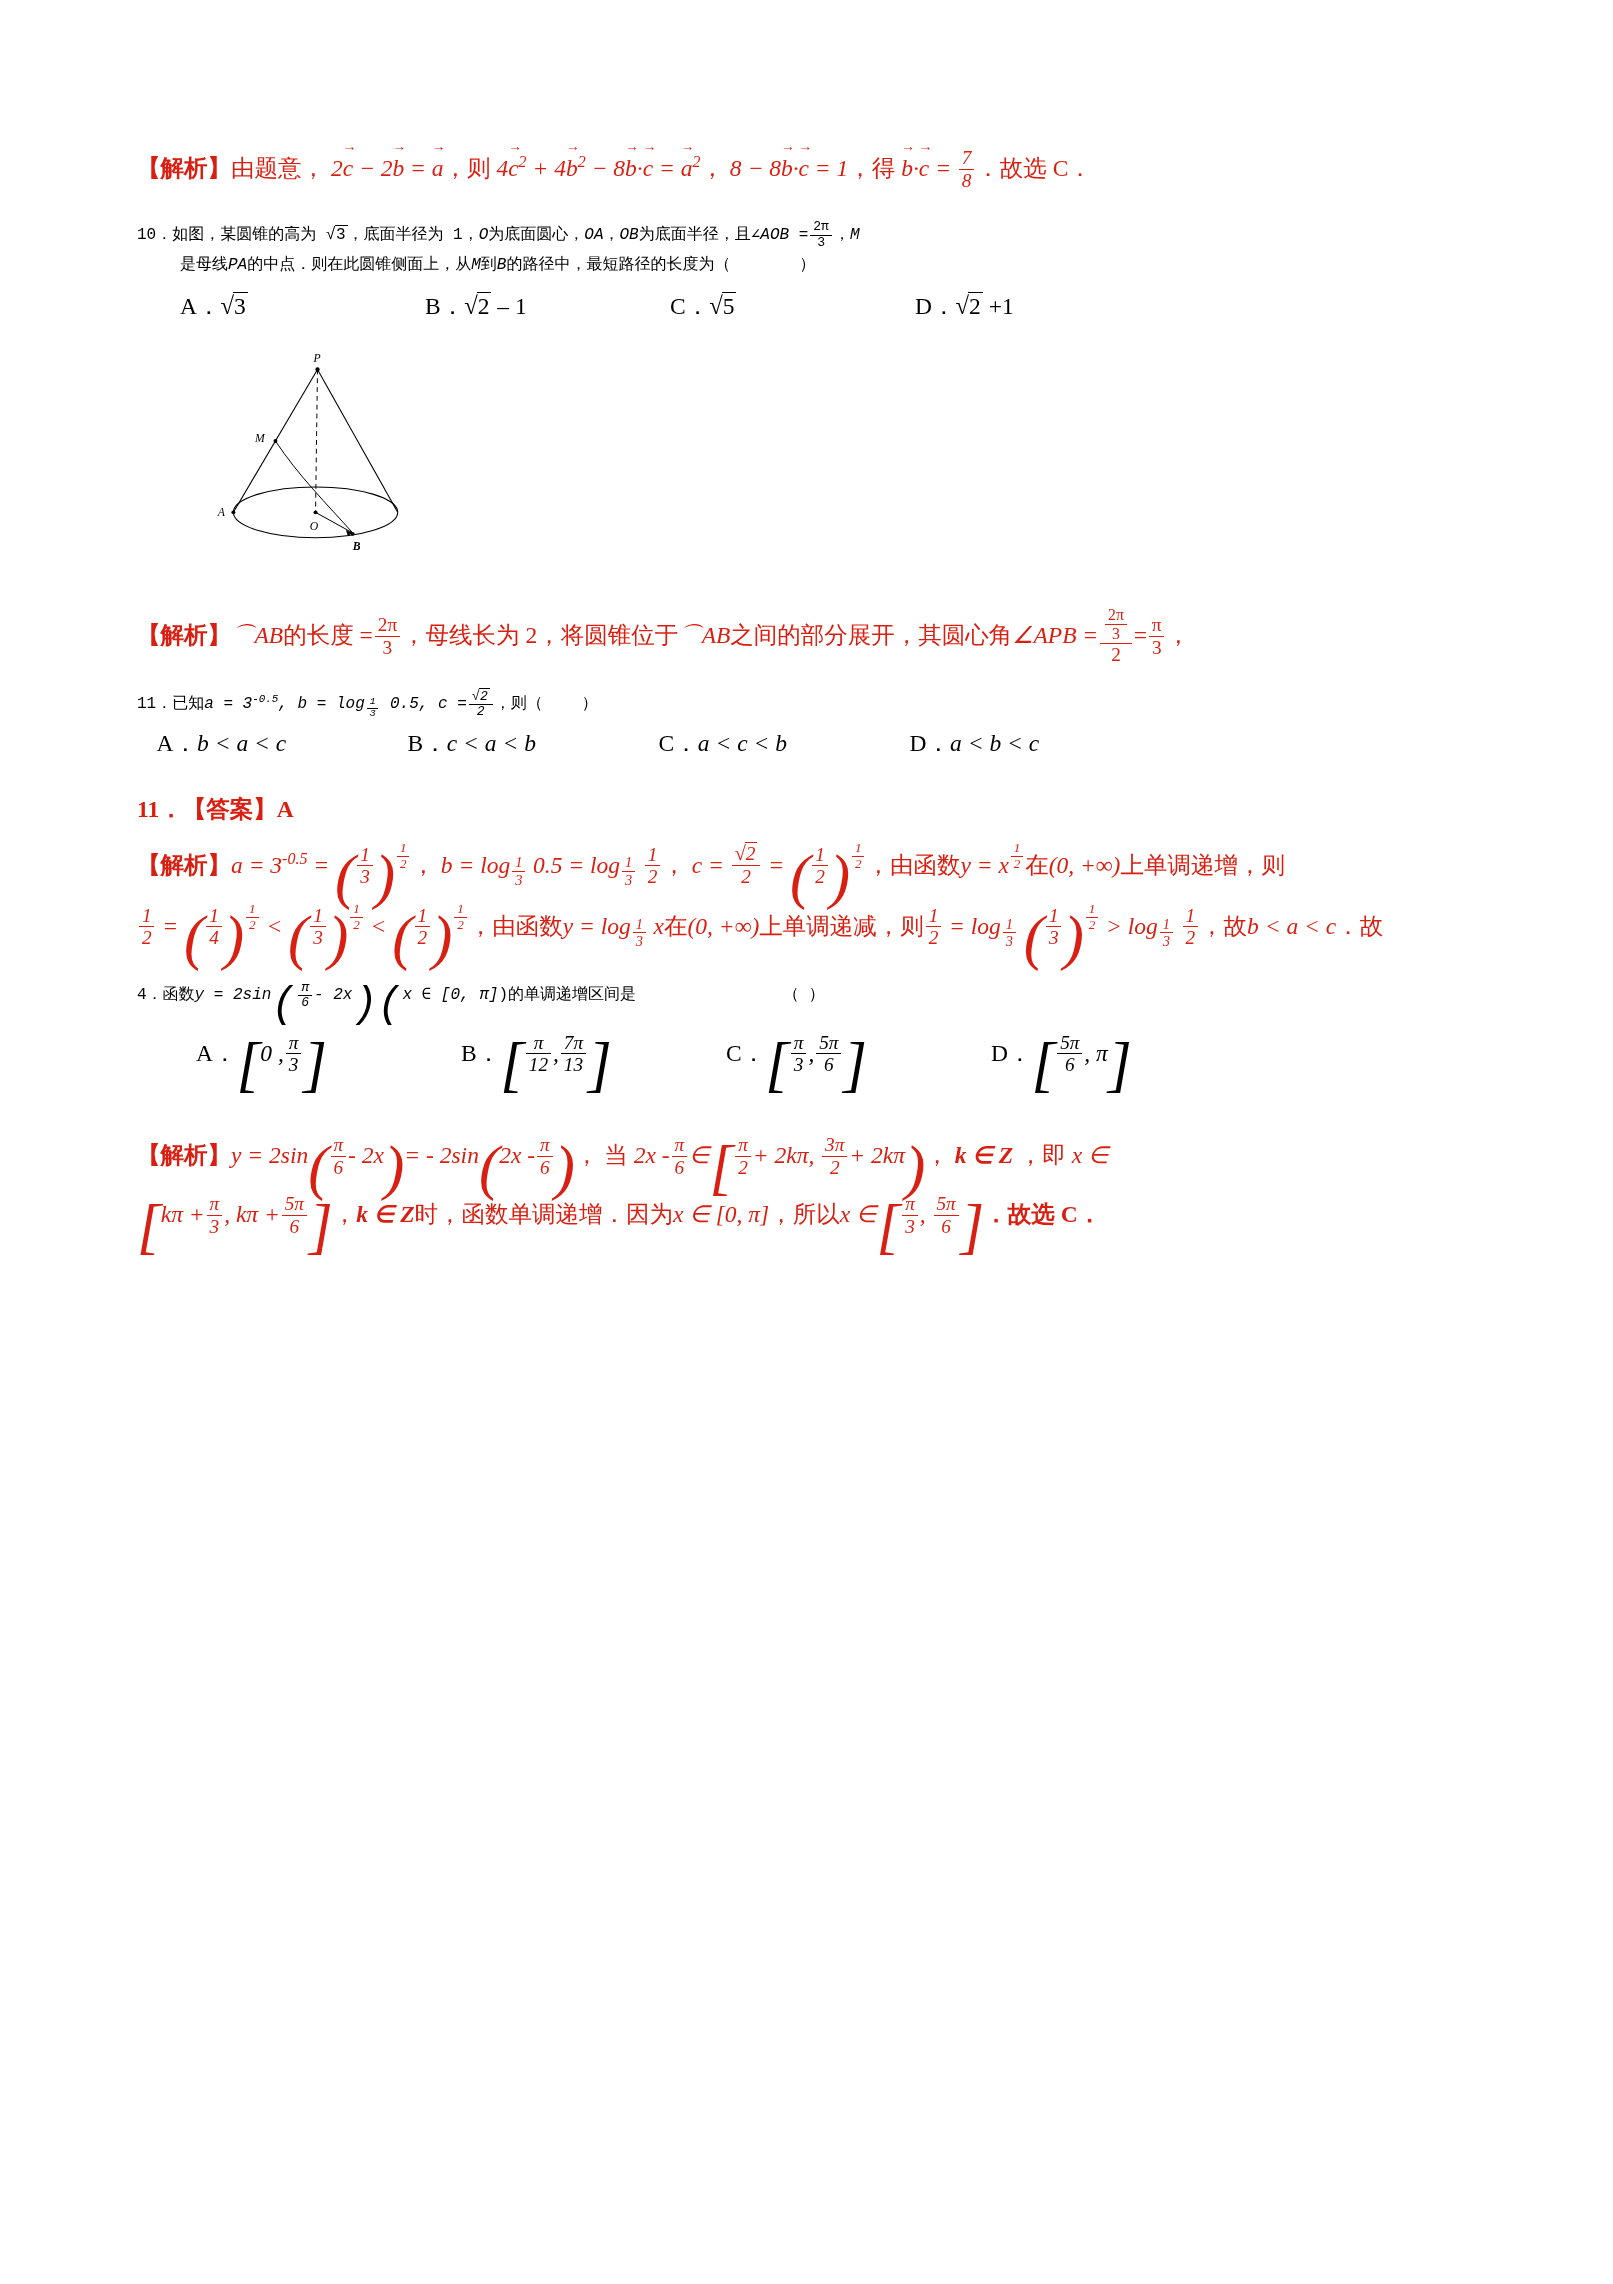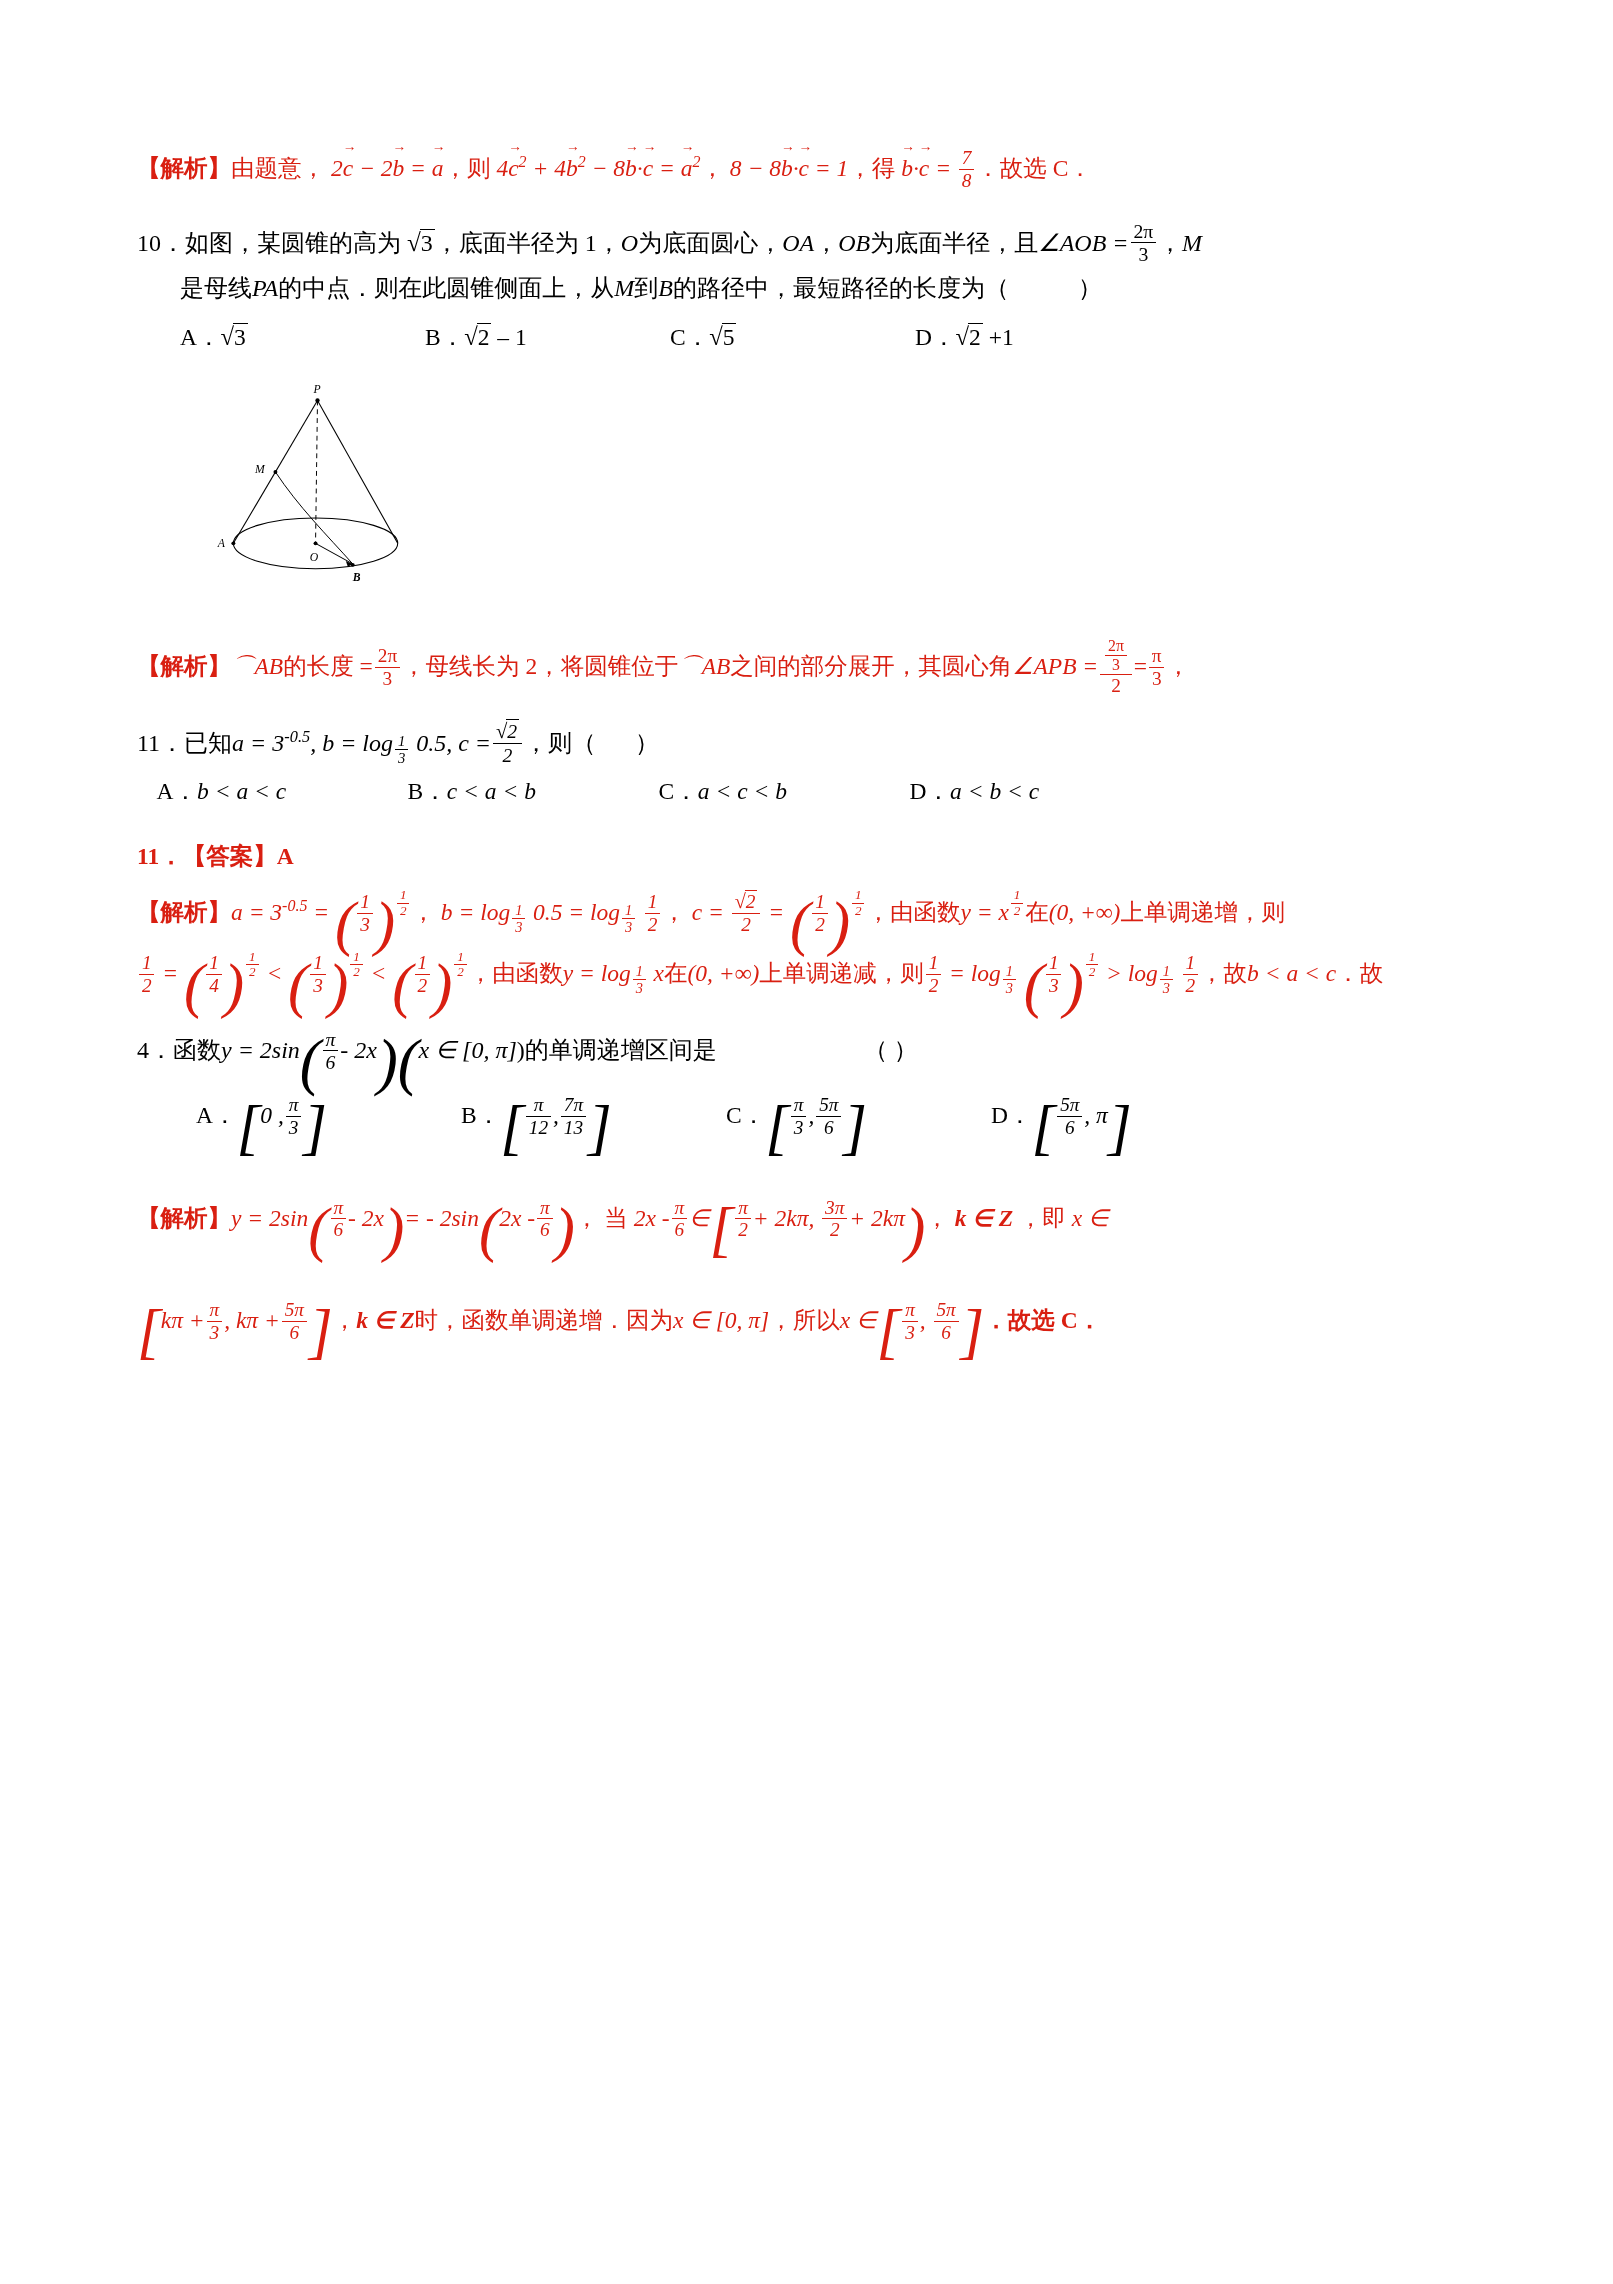--- a/index.html
+++ b/index.html
@@ -56,21 +56,21 @@
   .vecarrow { position:relative; display:inline-block; }
   .vecarrow::after {
     content:"→";
     position:absolute;
     left:0; right:0;
     top:-0.92em;
     font-size:0.58em;
     text-align:center;
   }
 
-  .q-line { display:block; font-size:24px; line-height:1.9; }
+  .q-line { display:block; font-size:16px; line-height:1.9;font-family:Liberation Mono, monospace; }
   .indent1 { padding-left:43px; }
   .choices { display:flex; font-size:23.5px; line-height:2.0; padding-left:43px; }
   .choices > div { }
   .c1 { width:245px; }
   .c2 { width:245px; }
   .c3 { width:245px; }
   .c4 { width:245px; }
 
   .answer { font-size:23.5px; margin:25.5px 0 9.8px 0; }
 
@@ -199,19 +199,19 @@
     <div class="sol red" style="line-height:2.4;">
       <span class="bold">【解析】</span><span class="ital">y</span>
       <span class="ital"><span>= 2sin</span><span class="bigbr">(</span><span class="frac"><span class="num">π</span><span>6</span></span><span>- 2x</span><span class="bigbr">)</span><span>= - 2sin</span><span class="bigbr">(</span><span>2x -</span><span class="frac"><span class="num">π</span><span>6</span></span><span class="bigbr">)</span></span><span>，</span>
       <span>当</span>
       <span class="ital"><span>2x</span> <span>-</span><span class="frac"><span class="num">π</span><span>6</span></span><span>∈</span><span class="bigbr">[</span><span class="frac"><span class="num">π</span><span>2</span></span><span>+ 2kπ</span><span>,</span> <span class="frac"><span class="num">3π</span><span>2</span></span><span>+ 2kπ</span><span class="bigbr">)</span></span><span>，</span>
       <span class="ital bold">k ∈ Z</span>
       <span>，即</span>
       <span class="ital">x ∈</span>
     </div>
 
-    <div class="sol red" style="line-height:2.4;margin-top:43px;">
+    <div class="sol red" style="line-height:2.4;">
       <span class="ital"><span class="bigbr">[</span><span>kπ +</span><span class="frac"><span class="num">π</span><span>3</span></span><span>,</span> <span>kπ +</span><span class="frac"><span class="num">5π</span><span>6</span></span><span class="bigbr">]</span></span>，<span class="ital bold">k ∈ Z</span><span>时，函数单调递增．因为</span><span class="ital">x ∈ [0, π]</span><span>，所以</span><span class="ital"><span>x ∈</span><span class="bigbr">[</span><span class="frac"><span class="num">π</span><span>3</span></span><span>,</span> <span class="frac"><span class="num">5π</span><span>6</span></span><span class="bigbr">]</span></span><span class="bold">．故选 C．</span>
     </div>
 
   </div>
 </div>
 
 
 </body></html>

